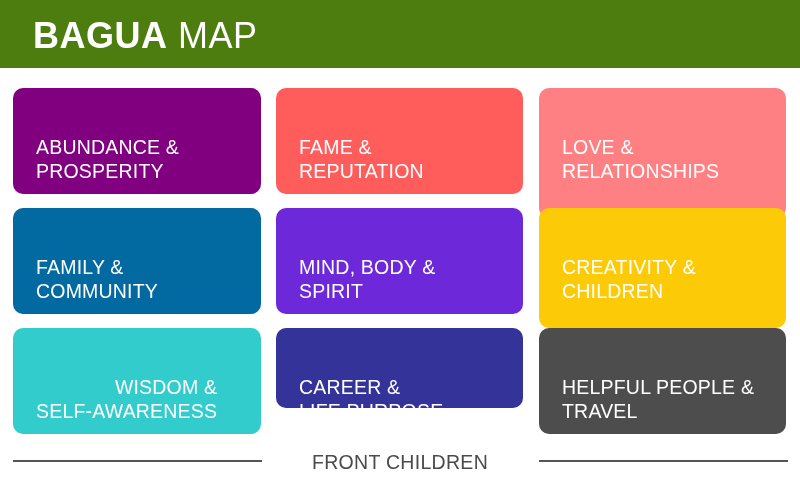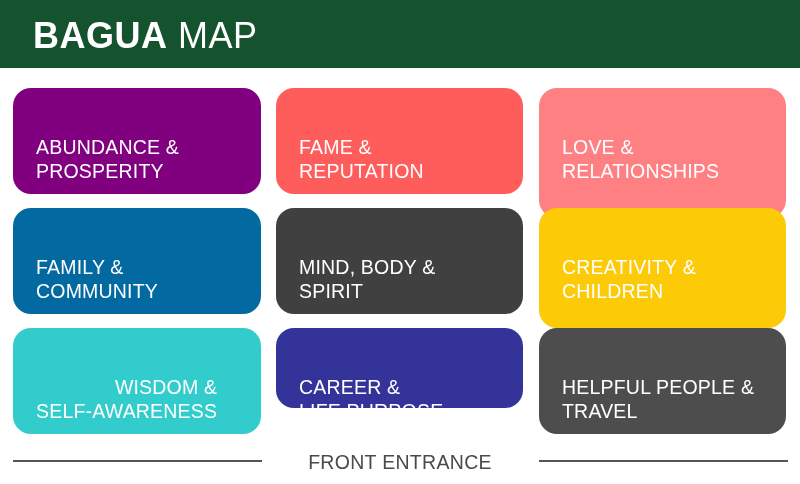--- a/index.html
+++ b/index.html
@@ -9,60 +9,60 @@
     position: absolute; left: 0; top: 0; width: 800px; height: 68px;
     background: #7d7d7d;
   }
   .title {
     position: absolute; left: 33px; top: 16px; color: #ffffff;
     font-size: 36px; line-height: 40px; letter-spacing: 0.5px; white-space: nowrap;
   }
   .title .bold { font-weight: bold; }
   .title .light { font-weight: normal; }
   .tile {
-    position: absolute; border-radius: 18px; color: #ffffff;
+    position: absolute; border-radius: 10px; color: #ffffff;
   }
   .tile .label {
     position: absolute; left: 23px; top: 47px;
     font-size: 19.5px; line-height: 24px; font-weight: normal; letter-spacing: 0.2px;
     white-space: pre-line;
   }
   .footer-line {
     position: absolute; top: 460px; height: 2px; background: #555555;
   }
   .footer-text {
     position: absolute; left: 0; width: 800px; top: 450px; text-align: center;
     color: #4a4a4a; font-size: 19.5px; line-height: 24px; letter-spacing: 0.3px;
   }
 </style>
 </head>
 <body>
 
-<div class="header" style="background: #14532d; padding-left: 48px;">
+<div class="header" style="background: #4d7c0f; padding-left: 48px;">
   <div class="title"><span class="bold">BAGUA</span> <span class="light">MAP</span></div>
 </div>
 
 <div class="tile" style="left: 13px; top: 88px; width: 248px; height: 106px; background: rgb(128, 0, 128);">
   <div class="label">ABUNDANCE &amp;
 PROSPERITY</div>
 </div>
 <div class="tile" style="left: 276px; top: 88px; width: 247px; height: 106px; background: rgb(255, 92, 92); padding-left: 41px;">
   <div class="label">FAME &amp;
 REPUTATION</div>
 </div>
 <div class="tile" style="left: 539px; top: 88px; width: 247px; height: 130px; background: rgb(255, 128, 131);">
   <div class="label">LOVE &amp;
 RELATIONSHIPS</div>
 </div>
 
 <div class="tile" style="left: 13px; top: 208px; width: 248px; height: 106px; background: #0369a1;">
   <div class="label">FAMILY &amp;
 COMMUNITY</div>
 </div>
-<div class="tile" style="left: 276px; top: 208px; width: 247px; height: 106px; background: #404040;">
+<div class="tile" style="left: 276px; top: 208px; width: 247px; height: 106px; background: #6d28d9;">
   <div class="label">MIND, BODY &amp;
 SPIRIT</div>
 </div>
 <div class="tile" style="left: 539px; top: 208px; width: 247px; height: 120px; background: rgb(252, 202, 7);">
   <div class="label">CREATIVITY &amp;
 CHILDREN</div>
 </div>
 
 <div class="tile" style="left: 13px; top: 328px; width: 248px; height: 106px; background: rgb(51, 204, 204); text-align: right;">
   <div class="label">WISDOM &amp;
@@ -71,14 +71,14 @@
 <div class="tile" style="left: 276px; top: 328px; width: 247px; height: 80px; background: rgb(51, 51, 153);">
   <div class="label">CAREER &amp;
 LIFE PURPOSE</div>
 </div>
 <div class="tile" style="left: 539px; top: 328px; width: 247px; height: 106px; background: rgb(77, 77, 77);">
   <div class="label">HELPFUL PEOPLE &amp;
 TRAVEL</div>
 </div>
 
 <div class="footer-line" style="left: 13px; width: 249px; background: rgb(85, 85, 85);"></div>
-<div class="footer-text">FRONT ENTRANCE</div>
+<div class="footer-text">FRONT CHILDREN</div>
 <div class="footer-line" style="left: 539px; width: 249px; background: rgb(85, 85, 85);"></div>
 
 </body></html>

